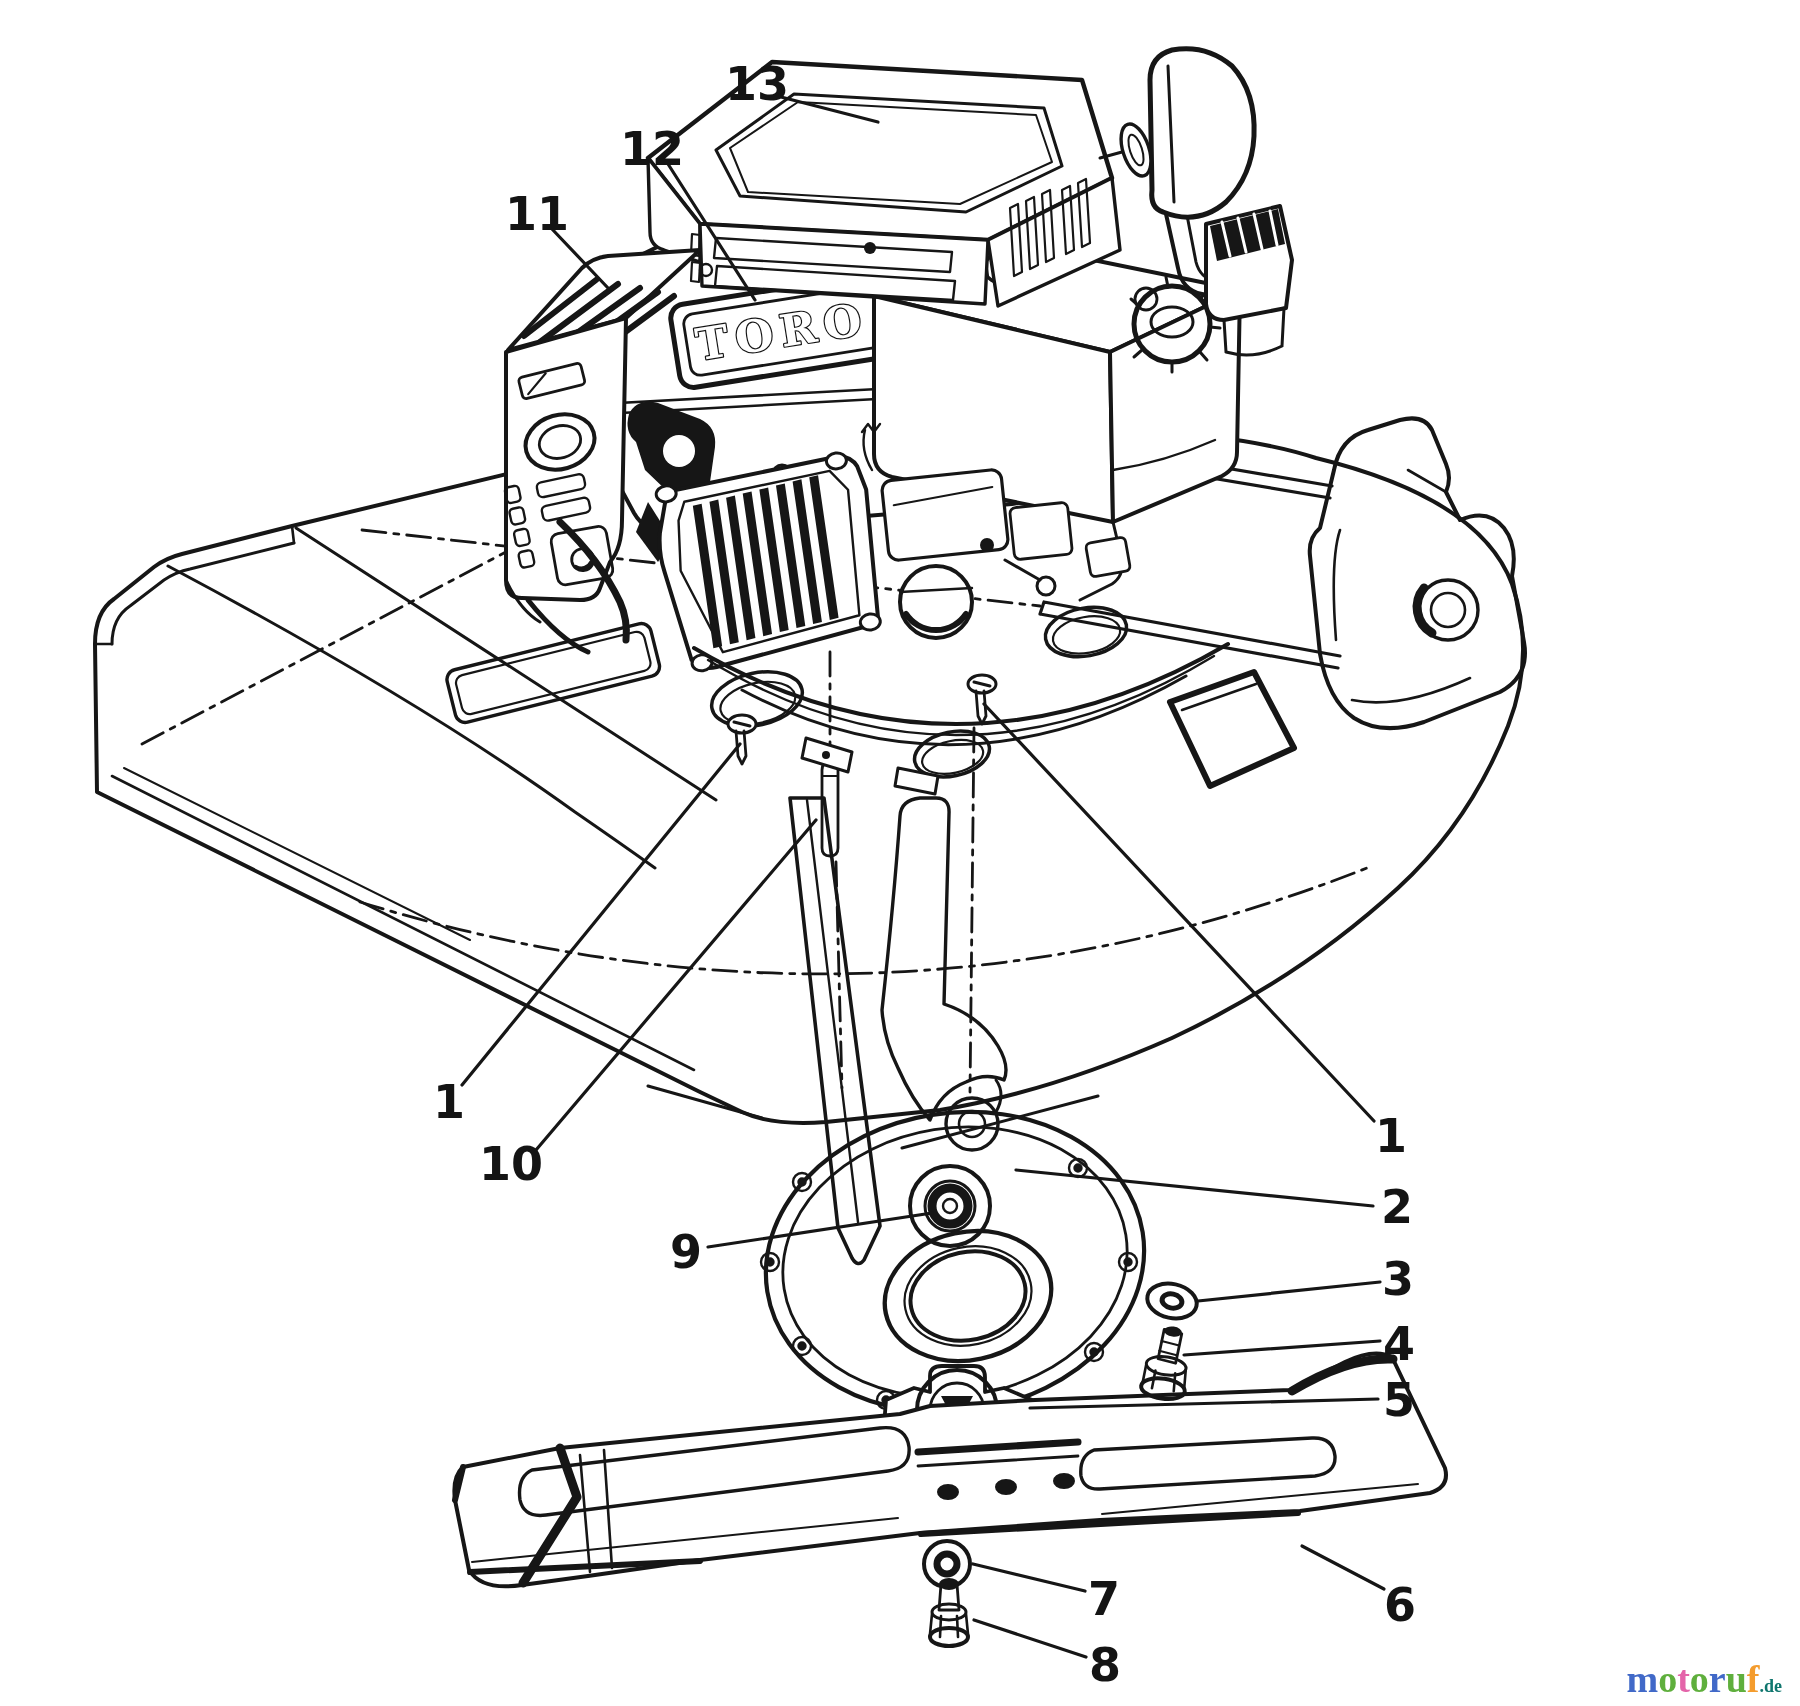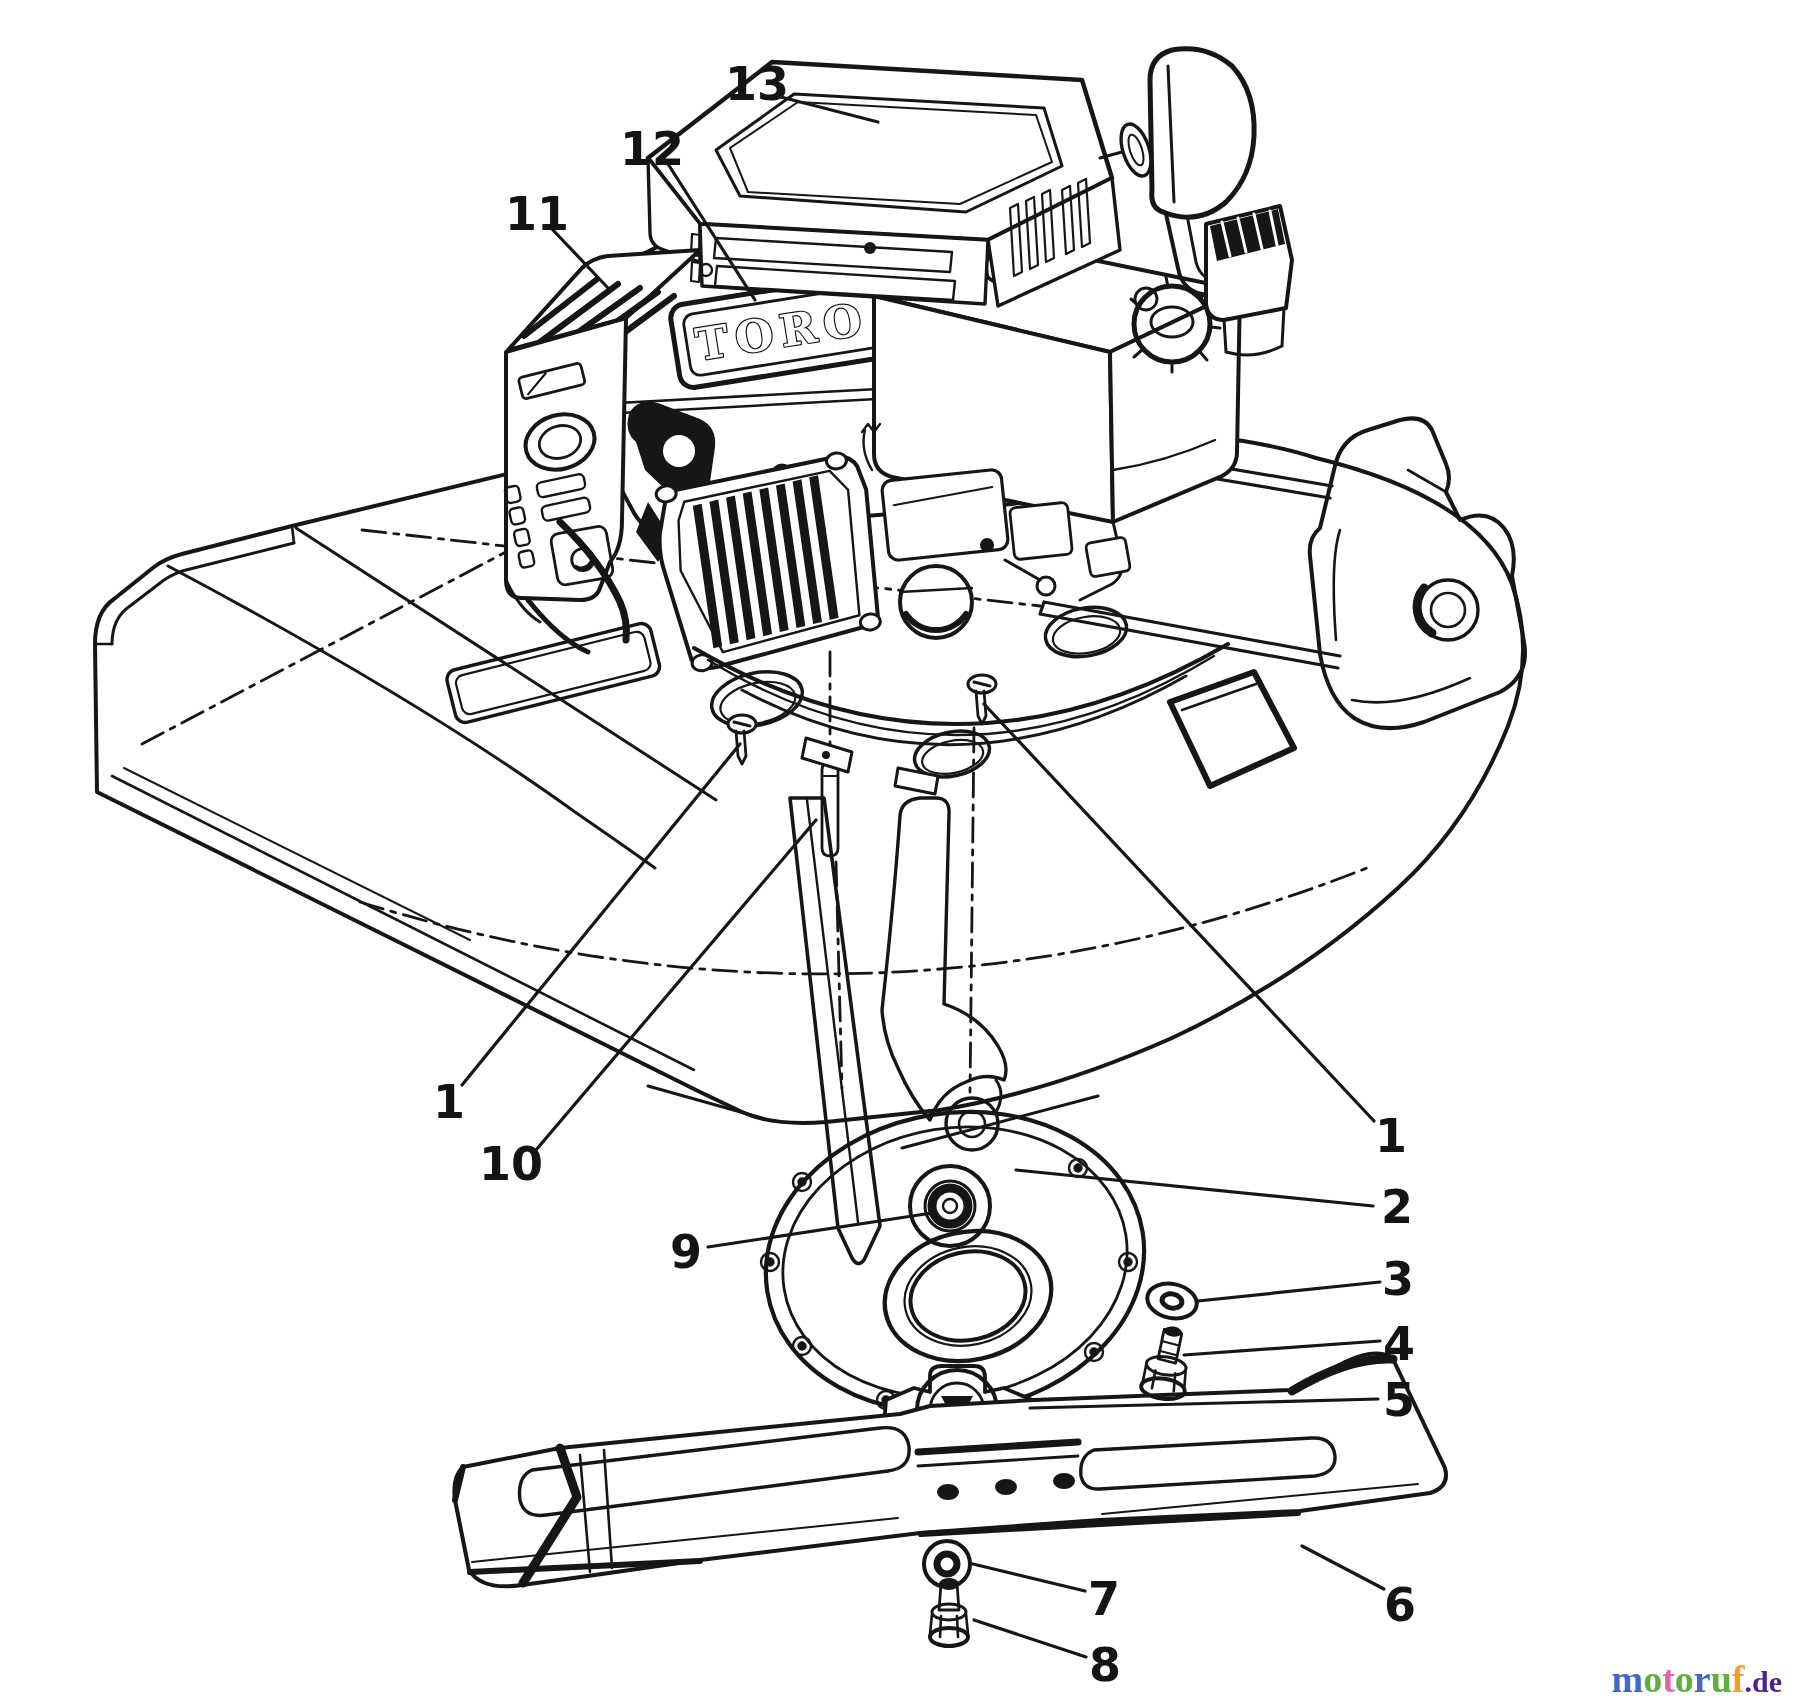--- a/index.html
+++ b/index.html
@@ -6,21 +6,21 @@
   html,body{margin:0;padding:0;background:#e8e8e8;}
   #stage{position:relative;width:1800px;height:1706px;background:#ffffff;overflow:hidden;
          font-family:"DejaVu Sans", sans-serif;}
   #art{position:absolute;inset:0;}
   .callout{font-family:"DejaVu Sans", sans-serif;font-weight:bold;font-size:46px;fill:#141414;}
   .toro-text{font-family:"DejaVu Serif", serif;font-weight:bold;font-size:44px;letter-spacing:7px;
              fill:#ffffff;stroke:#141414;stroke-width:2.4px;paint-order:stroke;}
   #watermark{position:absolute;right:18px;bottom:8px;
              font-family:"Liberation Serif", serif;font-weight:bold;font-size:38px;line-height:1;
              user-select:none;}
-  #watermark .suffix{font-size:30px;color:#4c1d95;font-weight:bold;}
+  #watermark .suffix{font-size:18px;color:#0f766e;font-weight:bold;}
 </style>
 </head>
 <body>
 
 <div id="stage">
 <svg id="art" viewBox="0 0 1800 1706" fill="none" stroke="#161616" stroke-width="3.5" stroke-linecap="round" stroke-linejoin="round">
 
   <g>
     <path d="M 97,792 L 95,644 Q 95,612 114,599 L 154,567 Q 166,558 182,554 L 292,526 L 540,466 Q 720,428 910,424 L 1130,430 Q 1250,436 1316,458 Q 1480,498 1512,584 Q 1536,654 1508,726 Q 1470,822 1398,888 Q 1300,978 1172,1038 Q 1050,1092 940,1110 L 826,1122 Q 772,1126 742,1112 L 700,1092 Z" stroke-width="4"></path>
     <path d="M 112,776 L 694,1070" stroke-width="2.6"></path>

